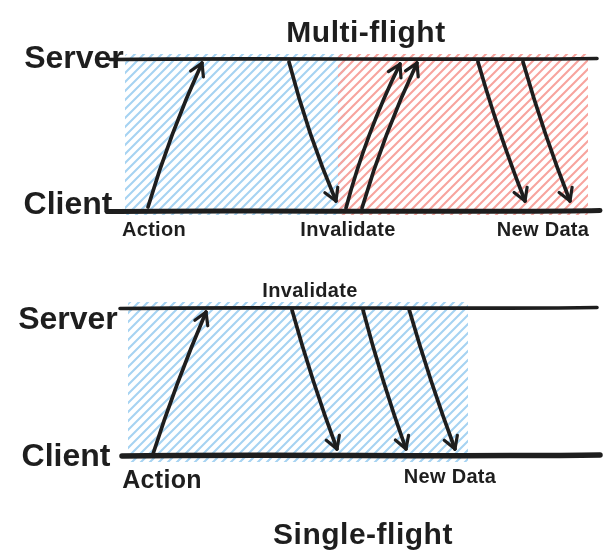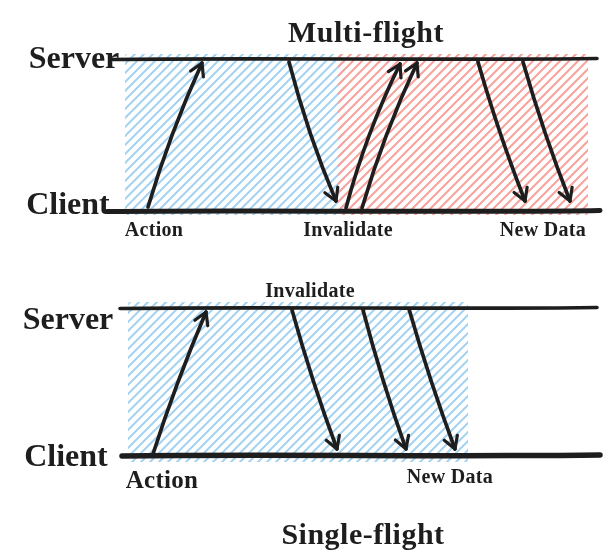--- a/index.html
+++ b/index.html
@@ -1,18 +1,18 @@
 <!DOCTYPE html>
 <html><head>
 <meta charset="utf-8">
 <style>
   html,body{margin:0;padding:0;background:#ffffff;}
   .canvas{
     position:relative;width:607px;height:560px;background:#ffffff;overflow:hidden;
-    font-family:Liberation Serif, serif;
+    font-family:Liberation Sans, sans-serif;
   }
   svg{display:block;}
   svg text{fill:#1e1e1e;}
   .title-text{font-size:30px;font-weight:bold;letter-spacing:.5px;}
   .lane-label{font-size:32px;font-weight:bold;}
   .event-label{font-size:20px;font-weight:bold;letter-spacing:.3px;}
   .event-label-lg{font-size:25px;font-weight:bold;letter-spacing:.3px;}
   .lane-line{stroke:#1e1e1e;fill:none;stroke-linecap:round;}
   .arrow{stroke:#1e1e1e;fill:none;stroke-width:3.7;stroke-linecap:round;}
 </style>

